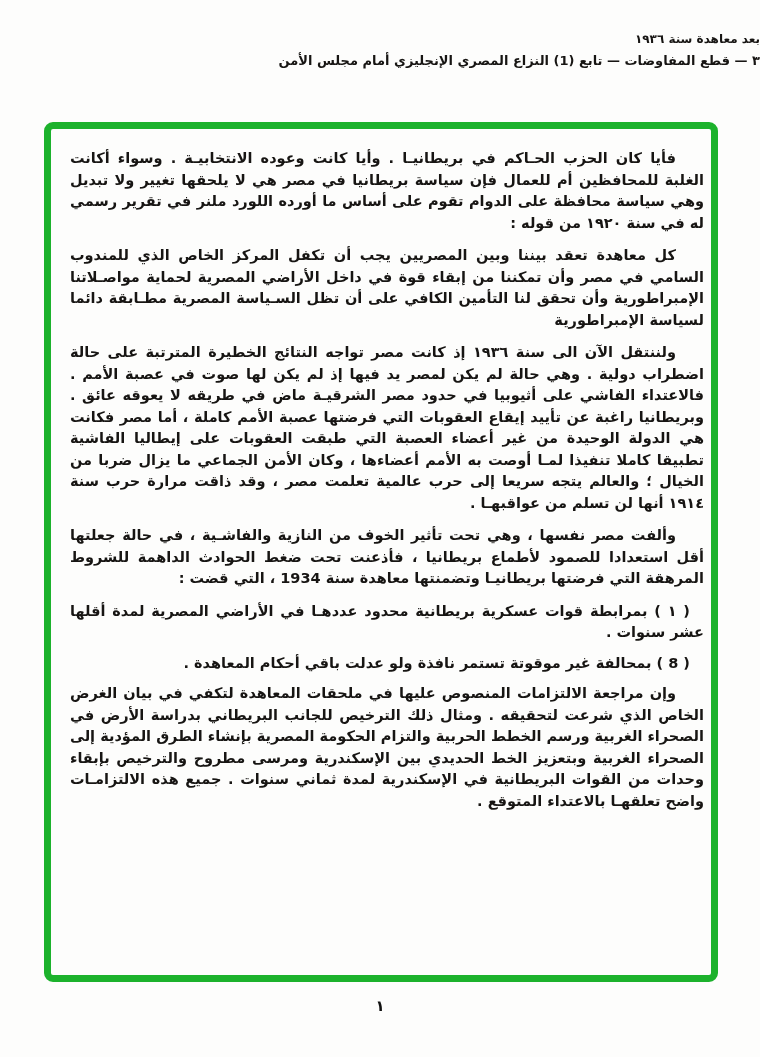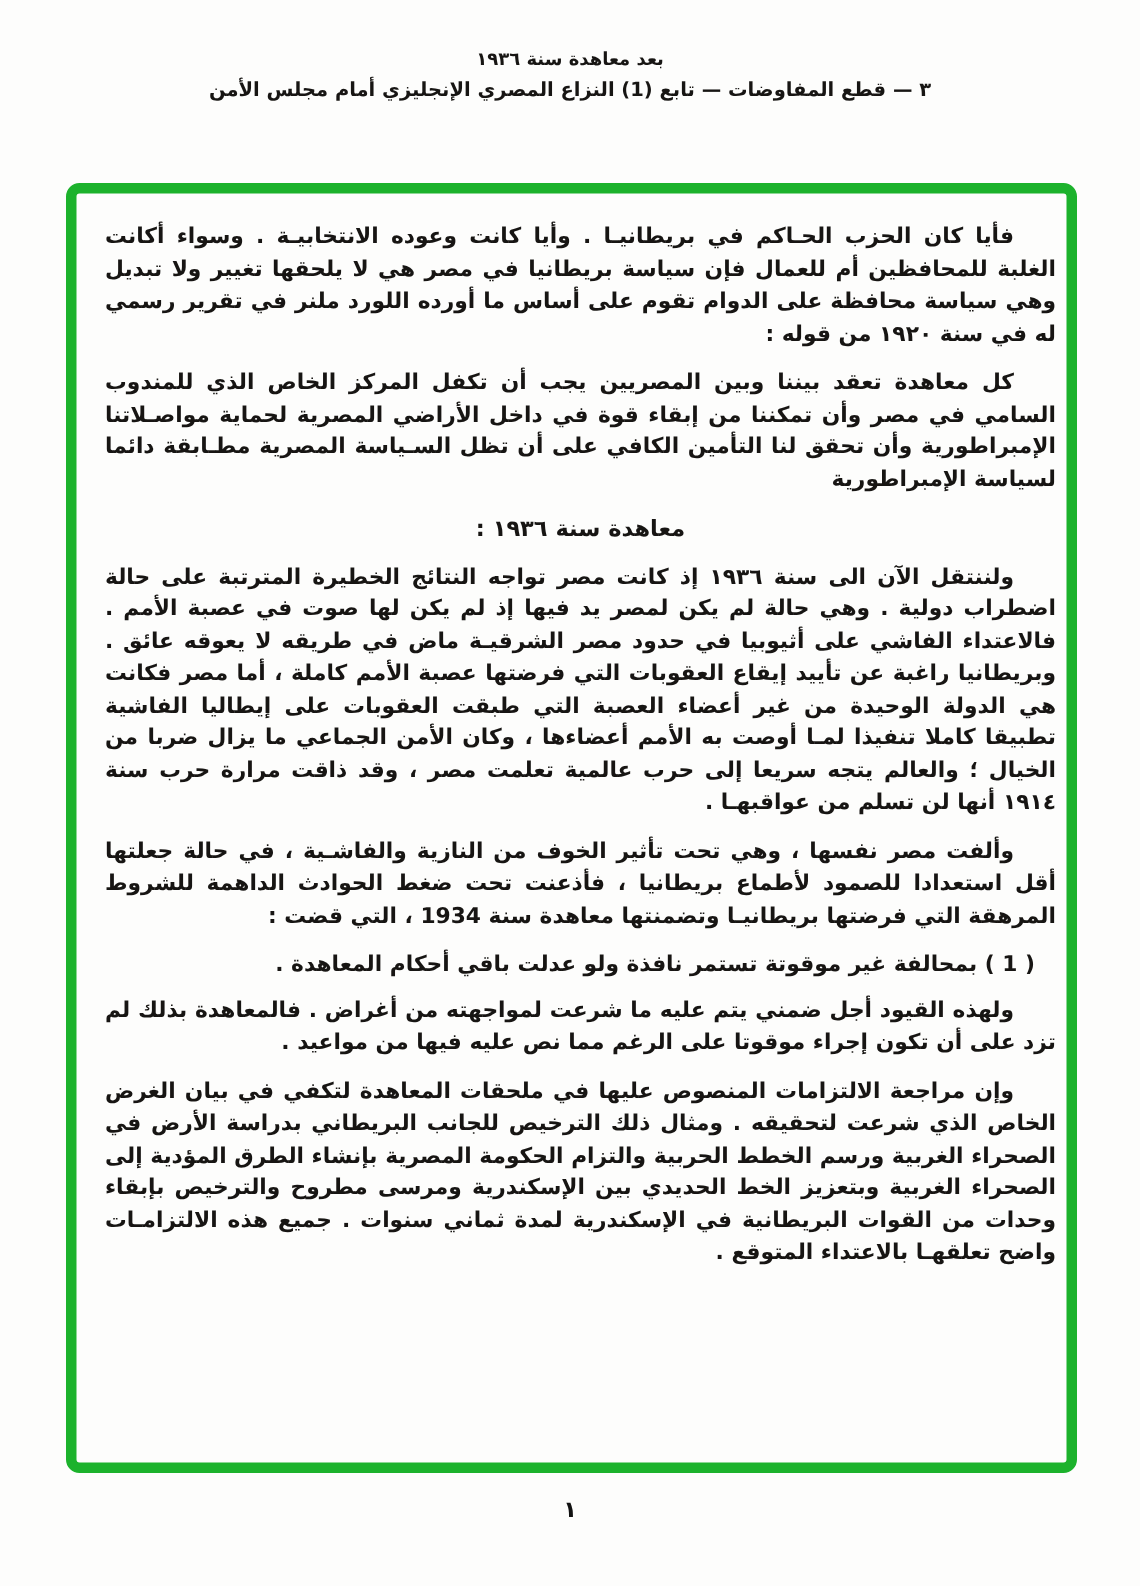--- a/index.html
+++ b/index.html
@@ -14,21 +14,20 @@
     background: #fdfdfc;
     font-family: "DejaVu Sans", sans-serif;
     color: #171513;
     overflow: hidden;
   }
   .header {
     position: absolute;
     top: 32px;
     left: 0;
     right: 0;
-    text-align: center;
     direction: rtl;
   }
   .header-line1 {
     font-size: 12px;
     font-weight: bold;
     letter-spacing: 1px;
     margin-bottom: 7px;
   }
   .header-line2 {
     font-size: 13px;
@@ -94,23 +93,22 @@
   <div class="header">
     <div class="header-line1">بعد معاهدة سنة ١٩٣٦</div>
     <div class="header-line2">٣ — قطع المفاوضات — تابع (1) النزاع المصري الإنجليزي أمام مجلس الأمن</div>
   </div>
 
   <div class="frame"></div>
 
   <div class="content">
     <p>فأيا كان الحزب الحـاكم في بريطانيـا . وأيا كانت وعوده الانتخابيـة . وسواء أكانت الغلبة للمحافظين أم للعمال فإن سياسة بريطانيا في مصر هي لا يلحقها تغيير ولا تبديل وهي سياسة محافظة على الدوام تقوم على أساس ما أورده اللورد ملنر في تقرير رسمي له في سنة ١٩٢٠ من قوله :</p>
     <p>كل معاهدة تعقد بيننا وبين المصريين يجب أن تكفل المركز الخاص الذي للمندوب السامي في مصر وأن تمكننا من إبقاء قوة في داخل الأراضي المصرية لحماية مواصـلاتنا الإمبراطورية وأن تحقق لنا التأمين الكافي على أن تظل السـياسة المصرية مطـابقة دائما لسياسة الإمبراطورية</p>
-    <p class="section-heading">معاهدة سنة ١٩٣٦ :</p>
     <p>ولننتقل الآن الى سنة ١٩٣٦ إذ كانت مصر تواجه النتائج الخطيرة المترتبة على حالة اضطراب دولية . وهي حالة لم يكن لمصر يد فيها إذ لم يكن لها صوت في عصبة الأمم . فالاعتداء الفاشي على أثيوبيا في حدود مصر الشرقيـة ماض في طريقه لا يعوقه عائق . وبريطانيا راغبة عن تأييد إيقاع العقوبات التي فرضتها عصبة الأمم كاملة ، أما مصر فكانت هي الدولة الوحيدة من غير أعضاء العصبة التي طبقت العقوبات على إيطاليا الفاشية تطبيقا كاملا تنفيذا لمـا أوصت به الأمم أعضاءها ، وكان الأمن الجماعي ما يزال ضربا من الخيال ؛ والعالم يتجه سريعا إلى حرب عالمية تعلمت مصر ، وقد ذاقت مرارة حرب سنة ١٩١٤ أنها لن تسلم من عواقبهـا .</p>
     <p>وألفت مصر نفسها ، وهي تحت تأثير الخوف من النازية والفاشـية ، في حالة جعلتها أقل استعدادا للصمود لأطماع بريطانيا ، فأذعنت تحت ضغط الحوادث الداهمة للشروط المرهقة التي فرضتها بريطانيـا وتضمنتها معاهدة سنة 1934 ، التي قضت :</p>
-    <p class="clause">( 1 ) بمحالفة غير موقوتة تستمر نافذة ولو عدلت باقي أحكام المعاهدة .</p>
-    <p>ولهذه القيود أجل ضمني يتم عليه ما شرعت لمواجهته من أغراض . فالمعاهدة بذلك لم تزد على أن تكون إجراء موقوتا على الرغم مما نص عليه فيها من مواعيد .</p>
+    <p class="clause">( ١ ) بمرابطة قوات عسكرية بريطانية محدود عددهـا في الأراضي المصرية لمدة أقلها عشر سنوات .</p>
+    <p class="clause">( 8 ) بمحالفة غير موقوتة تستمر نافذة ولو عدلت باقي أحكام المعاهدة .</p>
     <p>وإن مراجعة الالتزامات المنصوص عليها في ملحقات المعاهدة لتكفي في بيان الغرض الخاص الذي شرعت لتحقيقه . ومثال ذلك الترخيص للجانب البريطاني بدراسة الأرض في الصحراء الغربية ورسم الخطط الحربية والتزام الحكومة المصرية بإنشاء الطرق المؤدية إلى الصحراء الغربية وبتعزيز الخط الحديدي بين الإسكندرية ومرسى مطروح والترخيص بإبقاء وحدات من القوات البريطانية في الإسكندرية لمدة ثماني سنوات . جميع هذه الالتزامـات واضح تعلقهـا بالاعتداء المتوقع .</p>
   </div>
 
   <div class="page-number">١</div>
 
 </div>
 
 </body></html>

